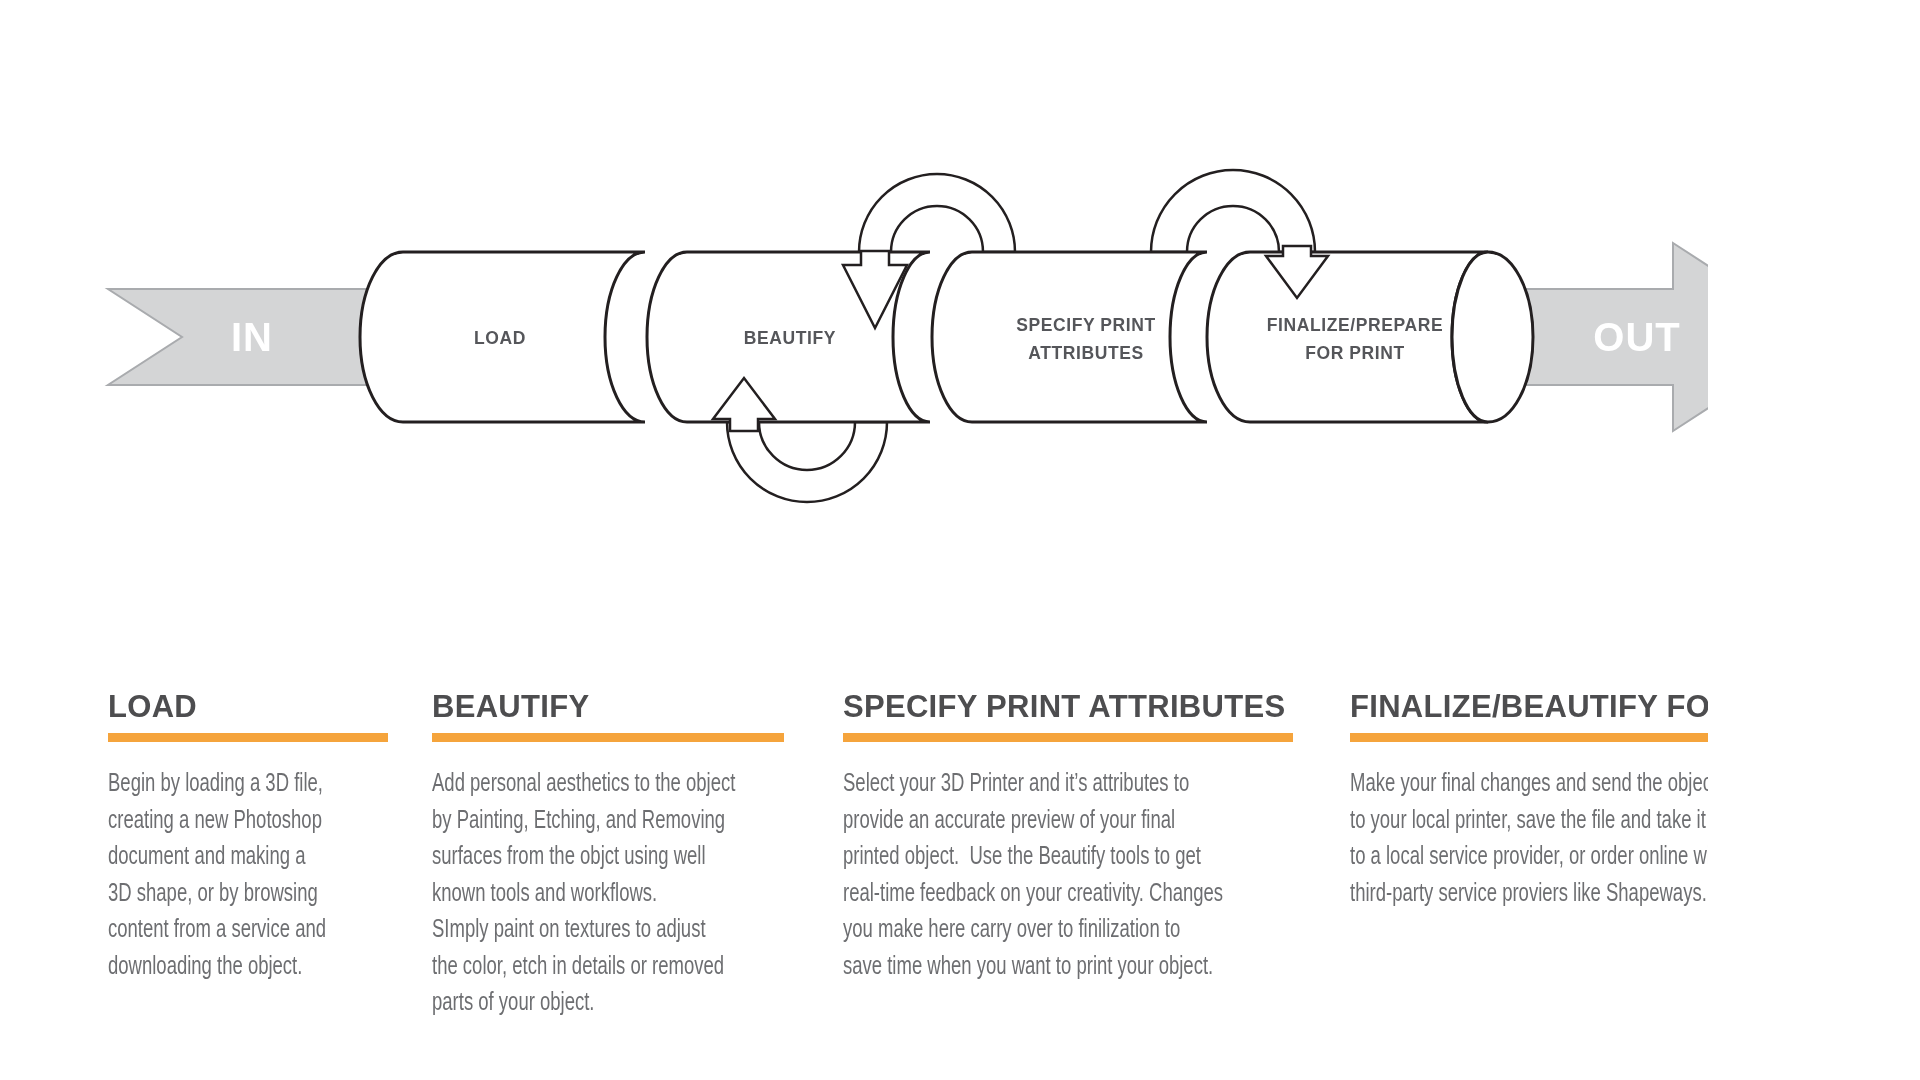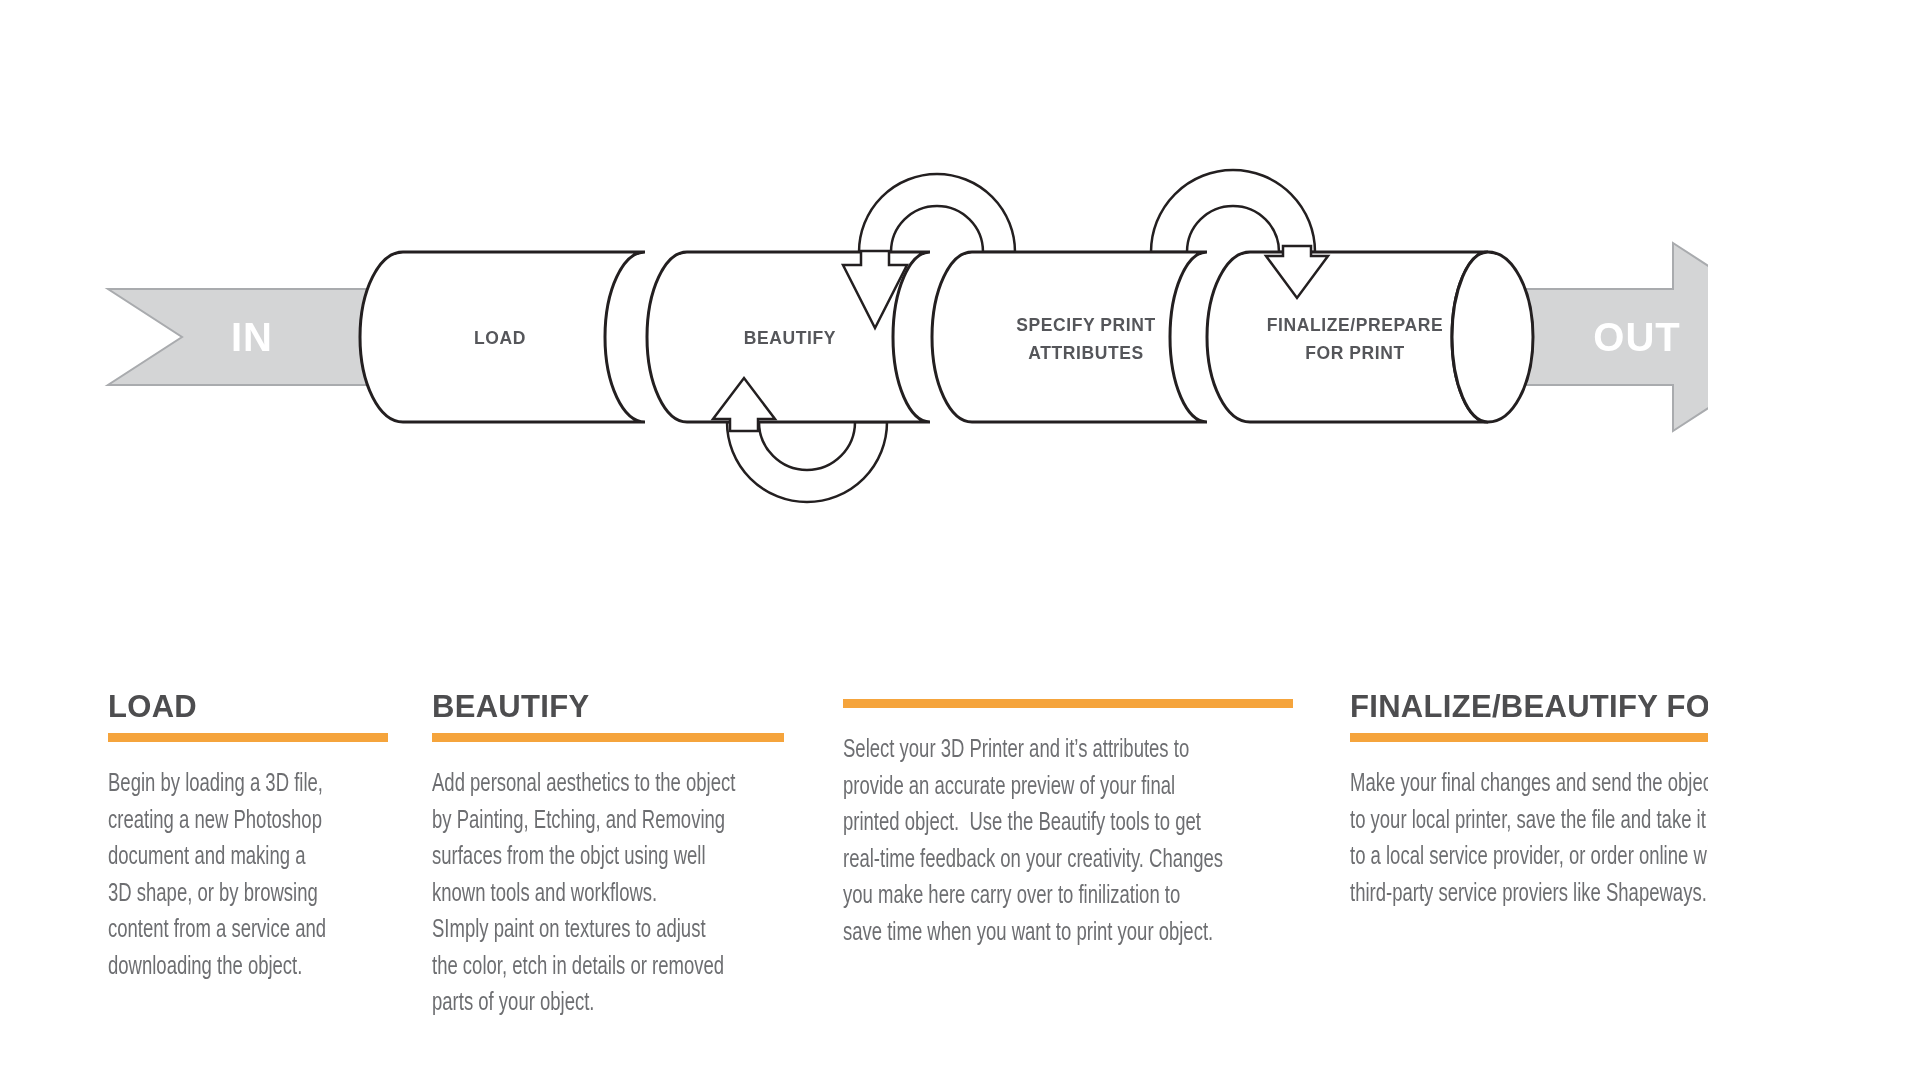--- a/index.html
+++ b/index.html
@@ -85,20 +85,21 @@
     <p>Add personal aesthetics to the object
 by Painting, Etching, and Removing
 surfaces from the objct using well
 known tools and workflows.
 SImply paint on textures to adjust
 the color, etch in details or removed
 parts of your object.</p>
   </section>
 
   <section class="col" style="left:843px;width:450px;">
+    <h2>SPECIFY PRINT ATTRIBUTES</h2>
     <div class="rule"></div>
     <p>Select your 3D Printer and it’s attributes to
 provide an accurate preview of your final
 printed object.  Use the Beautify tools to get
 real-time feedback on your creativity. Changes
 you make here carry over to finilization to
 save time when you want to print your object.</p>
   </section>
 
   <section class="col" style="left:1350px;width:469px;">

